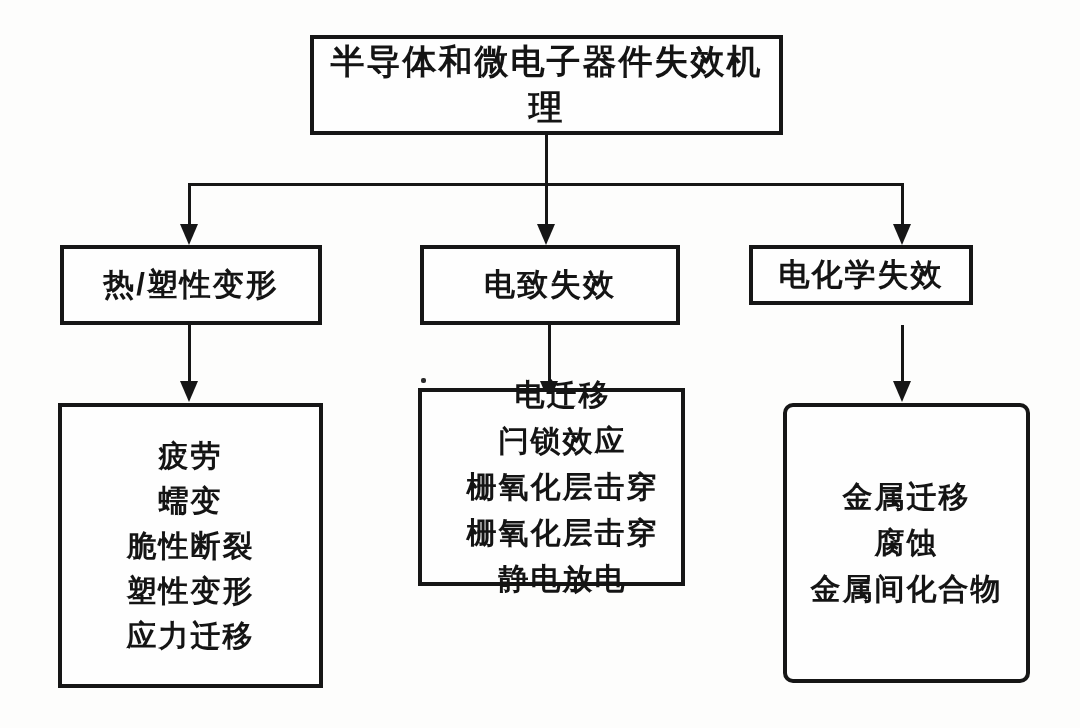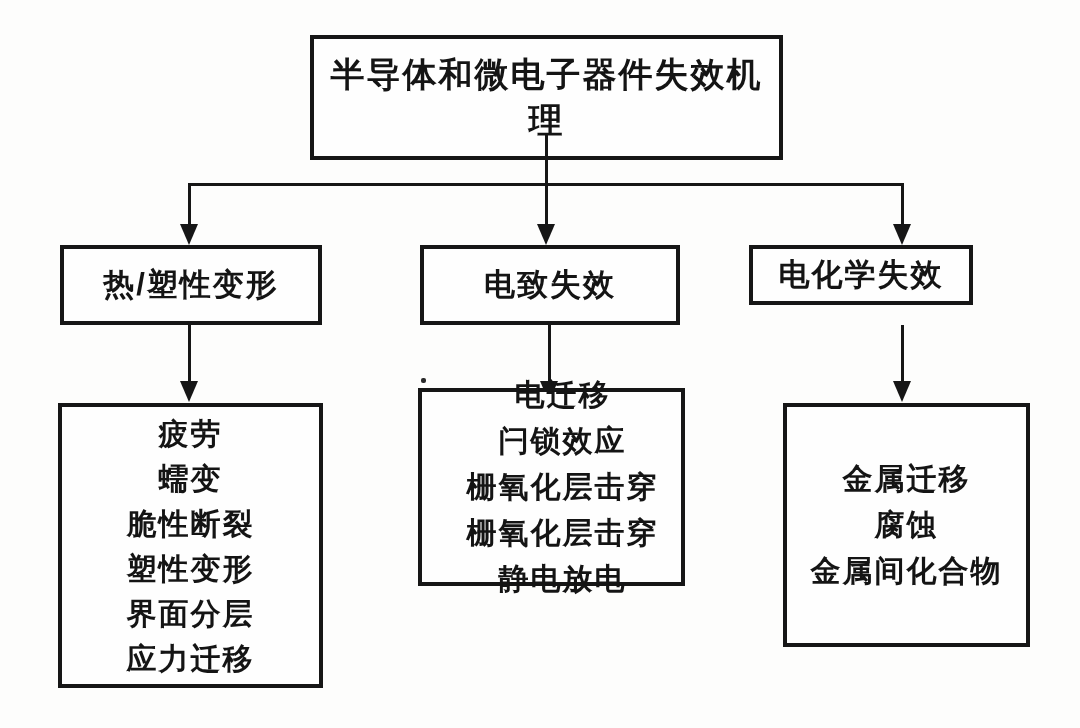--- a/index.html
+++ b/index.html
@@ -59,21 +59,21 @@
     height: 5px;
     background: #2a2a2a;
     border-radius: 2px;
   }
 </style>
 </head>
 <body>
 
 <div class="canvas">
 
-  <div class="box root-box" style="left:310px; top:35px; width:473px; height:125px;">
+  <div class="box root-box" style="left:310px; top:35px; width:473px; height:100px;">
     <span>半导体和微电子器件失效机理</span>
   </div>
 
   <div class="vline" style="left:545px; top:135px; height:92px;"></div>
 
   <div class="hline" style="left:188px; top:183px; width:716px;"></div>
 
   <div class="vline" style="left:188px; top:183px; height:44px;"></div>
   <div class="arrowhead" style="left:180px; top:224px;"></div>
 
@@ -101,31 +101,30 @@
   <div class="vline" style="left:901px; top:325px; height:58px;"></div>
   <div class="arrowhead" style="left:893px; top:381px;"></div>
 
   <div class="ink-dot" style="left:421px; top:378px;"></div>
 
   <div class="box leaf-box" style="left:58px; top:403px; width:265px; height:285px; line-height:45px;">
     <span class="leaf-line">疲劳</span>
     <span class="leaf-line">蠕变</span>
     <span class="leaf-line">脆性断裂</span>
     <span class="leaf-line">塑性变形</span>
-    <span class="leaf-line">界面分层</span>
     <span class="leaf-line">应力迁移</span>
   </div>
 
   <div class="box leaf-box" style="left:418px; top:388px; width:267px; height:198px; line-height:46px;padding-left:22px;">
     <span class="leaf-line">电迁移</span>
     <span class="leaf-line">闩锁效应</span>
     <span class="leaf-line">栅氧化层击穿</span>
     <span class="leaf-line">栅氧化层击穿</span>
     <span class="leaf-line">静电放电</span>
   </div>
 
-  <div class="box leaf-box" style="left:783px; top:403px; width:247px; height:244px; line-height:46px;">
+  <div class="box leaf-box" style="left:783px; top:403px; width:247px; height:280px; line-height:46px;border-radius:10px;">
     <span class="leaf-line">金属迁移</span>
     <span class="leaf-line">腐蚀</span>
     <span class="leaf-line">金属间化合物</span>
   </div>
 
 </div>
 
 </body></html>

